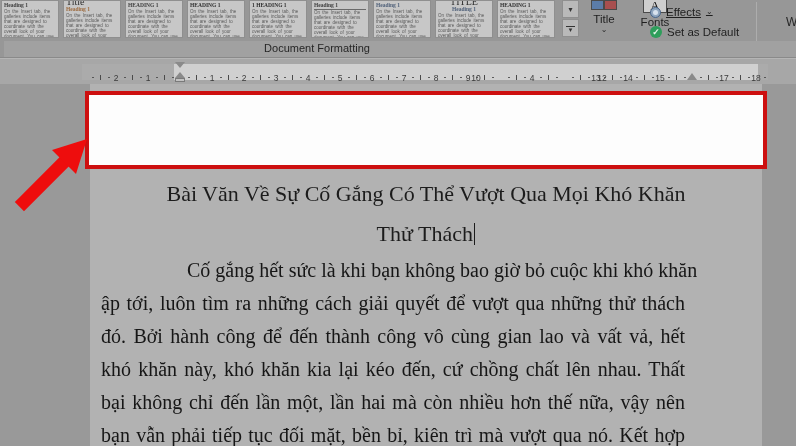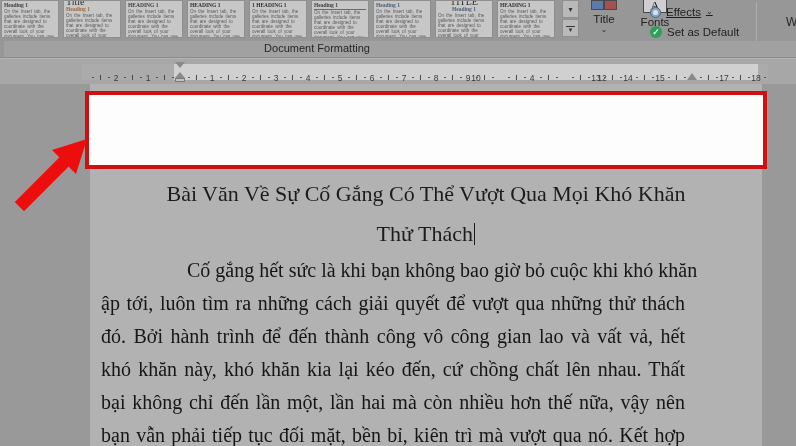--- a/index.html
+++ b/index.html
@@ -284,19 +284,19 @@
       <polygon id="arrowHead" points="79,29 68,64 44,40" fill="#ee0d0d"></polygon>
     </svg>
 
     <div class="doc-title" id="docTitle">
         <div>Bài Văn Về Sự Cố Gắng Có Thể Vượt Qua Mọi Khó Khăn</div>
         <div>Thử Thách<span class="caret"></span></div>
       </div>
     <div class="doc-body" id="docBody">
         <div class="bline first">Cố gắng hết sức là khi bạn không bao giờ bỏ cuộc khi khó khăn</div>
         <div class="bline">ập tới, luôn tìm ra những cách giải quyết để vượt qua những thử thách</div>
-        <div class="bline">đó. Bởi hành trình để đến thành công vô công gian lao và vất vả, hết</div>
+        <div class="bline">đó. Bởi hành công để đến thành công vô cùng gian lao và vất vả, hết</div>
         <div class="bline">khó khăn này, khó khăn kia lại kéo đến, cứ chồng chất lên nhau. Thất</div>
         <div class="bline">bại không chỉ đến lần một, lần hai mà còn nhiều hơn thế nữa, vậy nên</div>
         <div class="bline">bạn vẫn phải tiếp tục đối mặt, bền bỉ, kiên trì mà vượt qua nó. Kết hợp</div>
       </div>
   </div>
 </div>
 
 </body></html>

